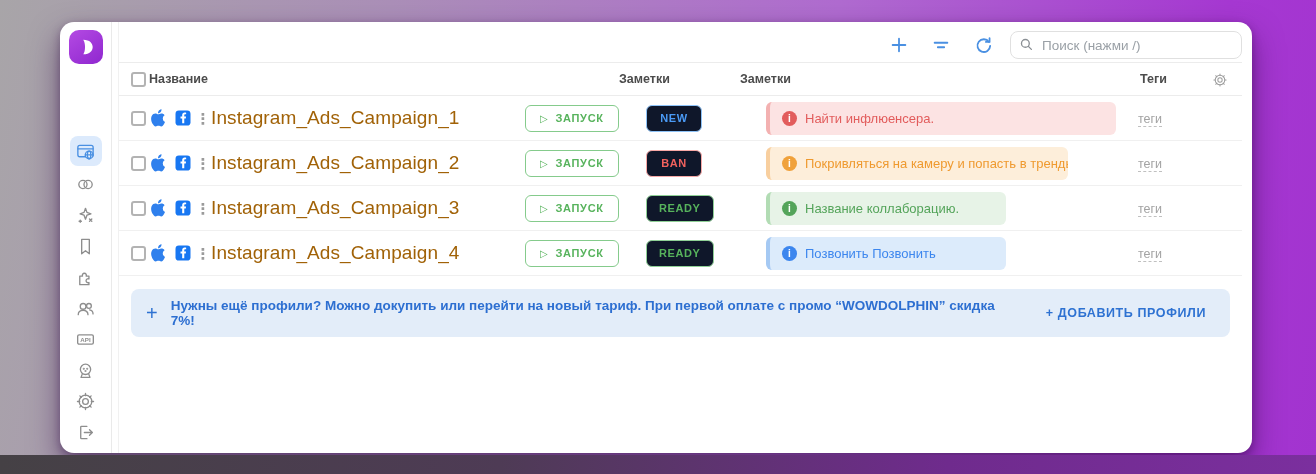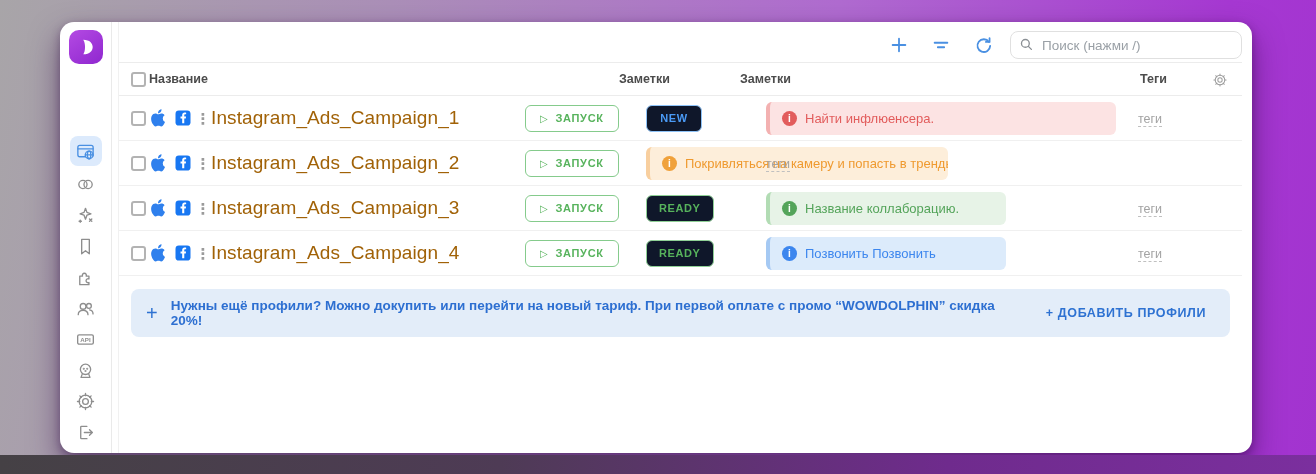--- a/index.html
+++ b/index.html
@@ -284,20 +284,21 @@
               </svg>
     </span>
     <span class="dots">⋮</span>
     <span class="pname">Instagram_Ads_Campaign_2</span>
     <span>
       <button class="launch-btn">
         <span class="play">▷</span>
         <span>ЗАПУСК</span>
       </button>
     </span>
+    <span><span class="status-badge status-ban">BAN</span></span>
     <span>
       <span class="note-box note-warning" style="width: 302px;">
         <i class="note-icon">i</i>
         <span>Покривляться на камеру и попасть в тренды.</span>
       </span>
     </span>
     <span><span class="tags-link">теги</span></span>
   </div>
 
   <div class="row">
@@ -358,21 +359,21 @@
         <i class="note-icon">i</i>
         <span>Позвонить Позвонить</span>
       </span>
     </span>
     <span><span class="tags-link">теги</span></span>
   </div>
 </div>
 
       <div class="banner">
         <span class="plus">+</span>
-        <span class="banner-text">Нужны ещё профили? Можно докупить или перейти на новый тариф. При первой оплате с промо “WOWDOLPHIN” скидка 20%!</span>
+        <span class="banner-text">Нужны ещё профили? Можно докупить или перейти на новый тариф. При первой оплате с промо “WOWDOLPHIN” скидка 7%!</span>
         <span class="spacer"></span>
         <span class="banner-action">+ ДОБАВИТЬ ПРОФИЛИ</span>
       </div>
     </div>
   </div>
 </div>
 
 <div class="bottom-strip"></div>
 
 </body></html>

